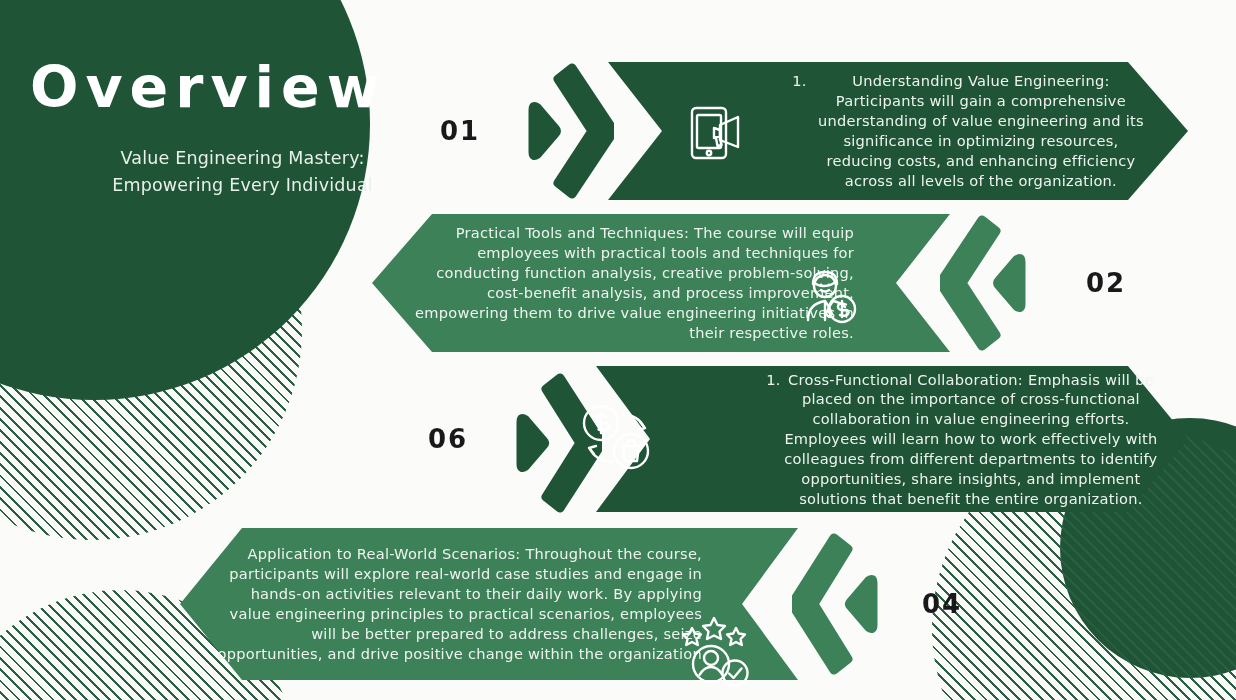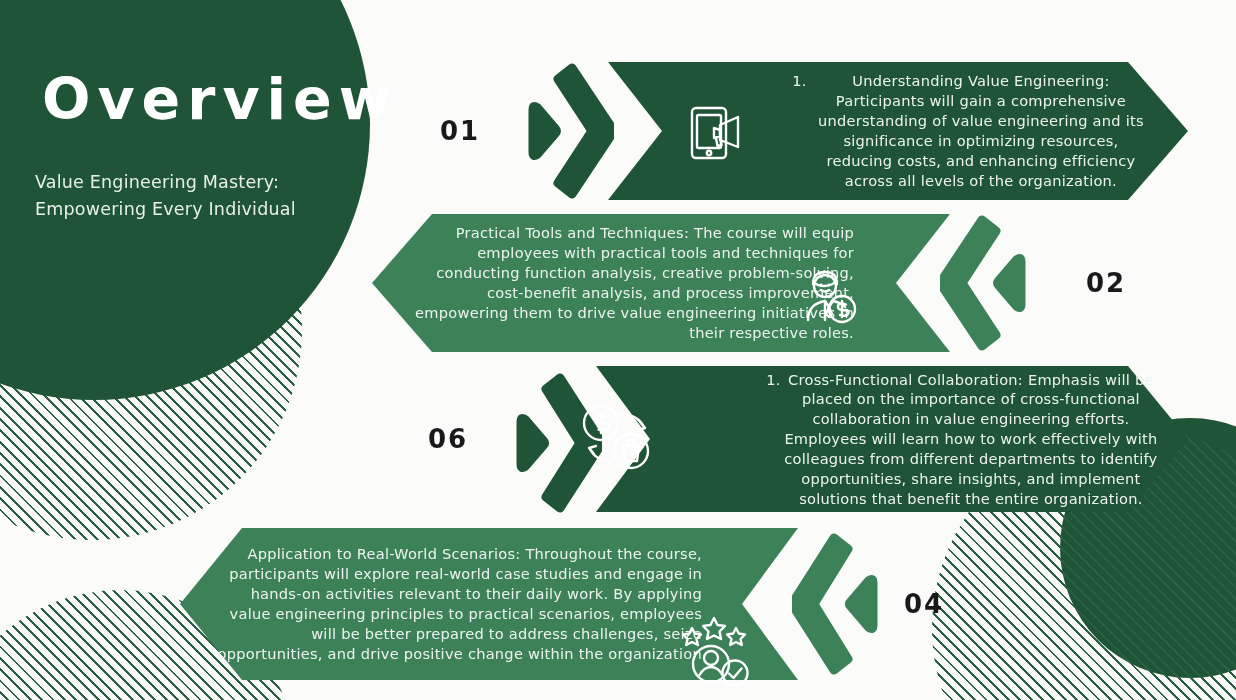--- a/index.html
+++ b/index.html
@@ -32,25 +32,25 @@
   }
   .hatch-mid{
     left:-60px;bottom:-250px;width:360px;height:360px;border-radius:50%;
     background:repeating-linear-gradient(45deg,#2a6042 0 2px,rgba(0,0,0,0) 2px 8px);
   }
 
   
   .header{position:absolute;left:30px;top:58px;width:420px;z-index:6;}
   .title{
     color:#ffffff;font-size:57px;font-weight:700;letter-spacing:7px;
-    line-height:1.04;margin:12px;
+    line-height:1.04;margin:0;
   }
   .subtitle{
-    color:#e8f0ea;font-size:17.5px;line-height:1.5;margin:40px 0 0 5px;
-    letter-spacing:.2px;white-space:pre-line;
+    color:#e8f0ea;font-size:17.5px;line-height:1.5;margin:28px 0 0 5px;
+    letter-spacing:.2px;white-space:pre-line;text-align:center;
   }
 
   
   .row{position:absolute;z-index:5;display:flex;align-items:center;}
 
   .rownum{
     font-size:26px;font-weight:700;color:#19191b;letter-spacing:2px;
     line-height:1;flex:0 0 auto;
   }
 
@@ -234,16 +234,16 @@
       </div>
     </div>
 
     <div class="chev-wrap" style="margin-left:-6px;height:152px;">
       <svg width="112" height="152" viewBox="0 0 112 152">
         <path d="M42 10 L0 76 L42 142 L56 131 L22 76 L56 21 Z" fill="#3d8159" stroke="#3d8159" stroke-width="9" stroke-linejoin="round"></path>
         <path d="M82 55 Q82 48 76 52 L58 73 Q55 76 58 79 L76 100 Q82 104 82 97 Z" fill="#3d8159" stroke="#3d8159" stroke-width="7" stroke-linejoin="round"></path>
       </svg>
     </div>
 
-    <div class="rownum" style="margin-left:0;">04</div>
+    <div class="rownum" style="margin-left:18px;">04</div>
   </div>
 
 </div>
 
 </body></html>

